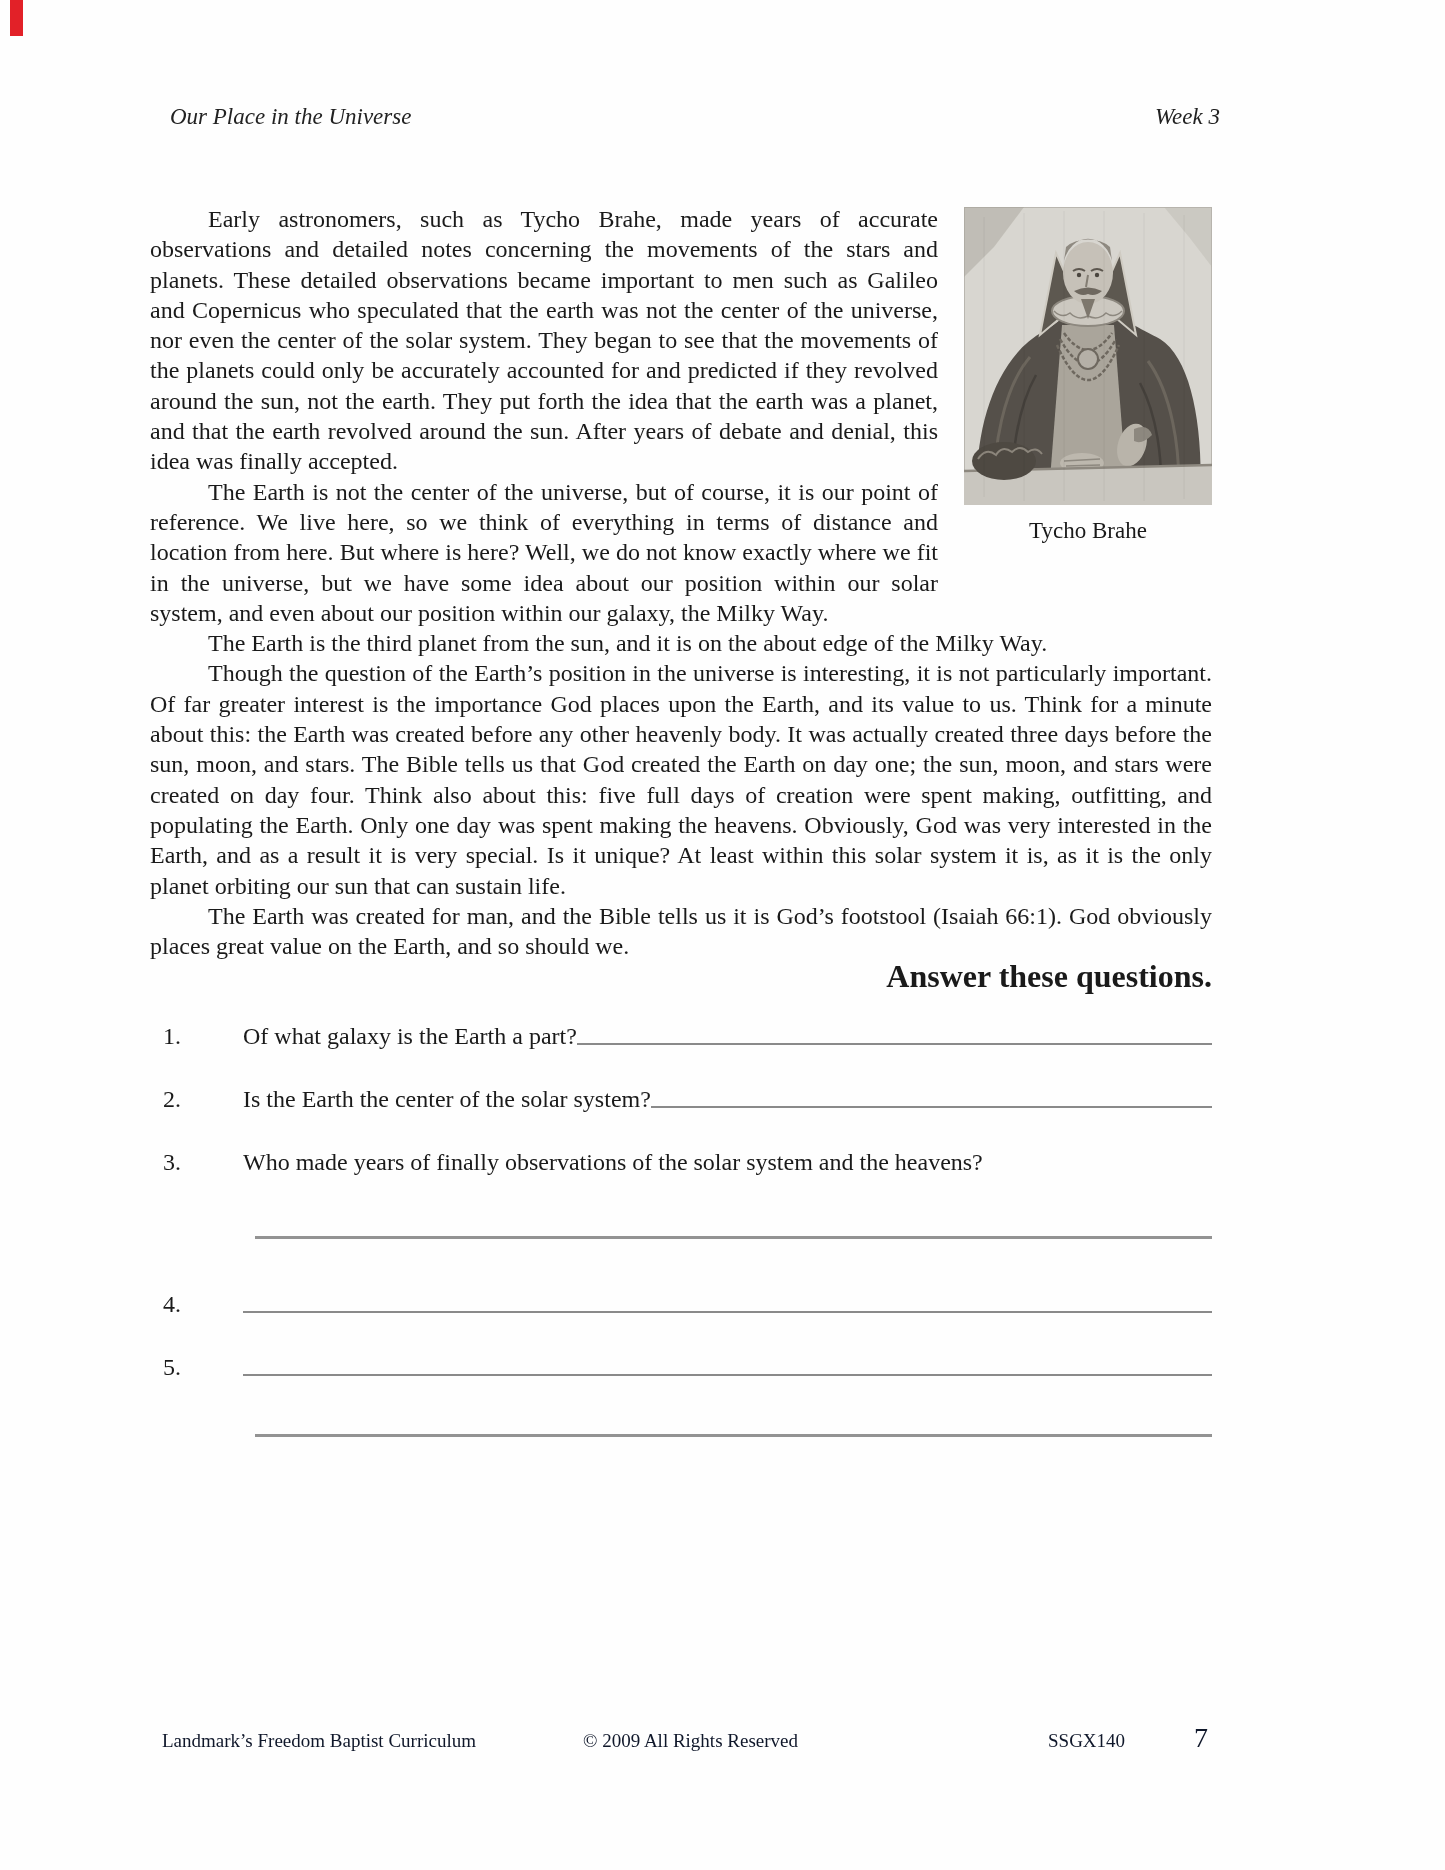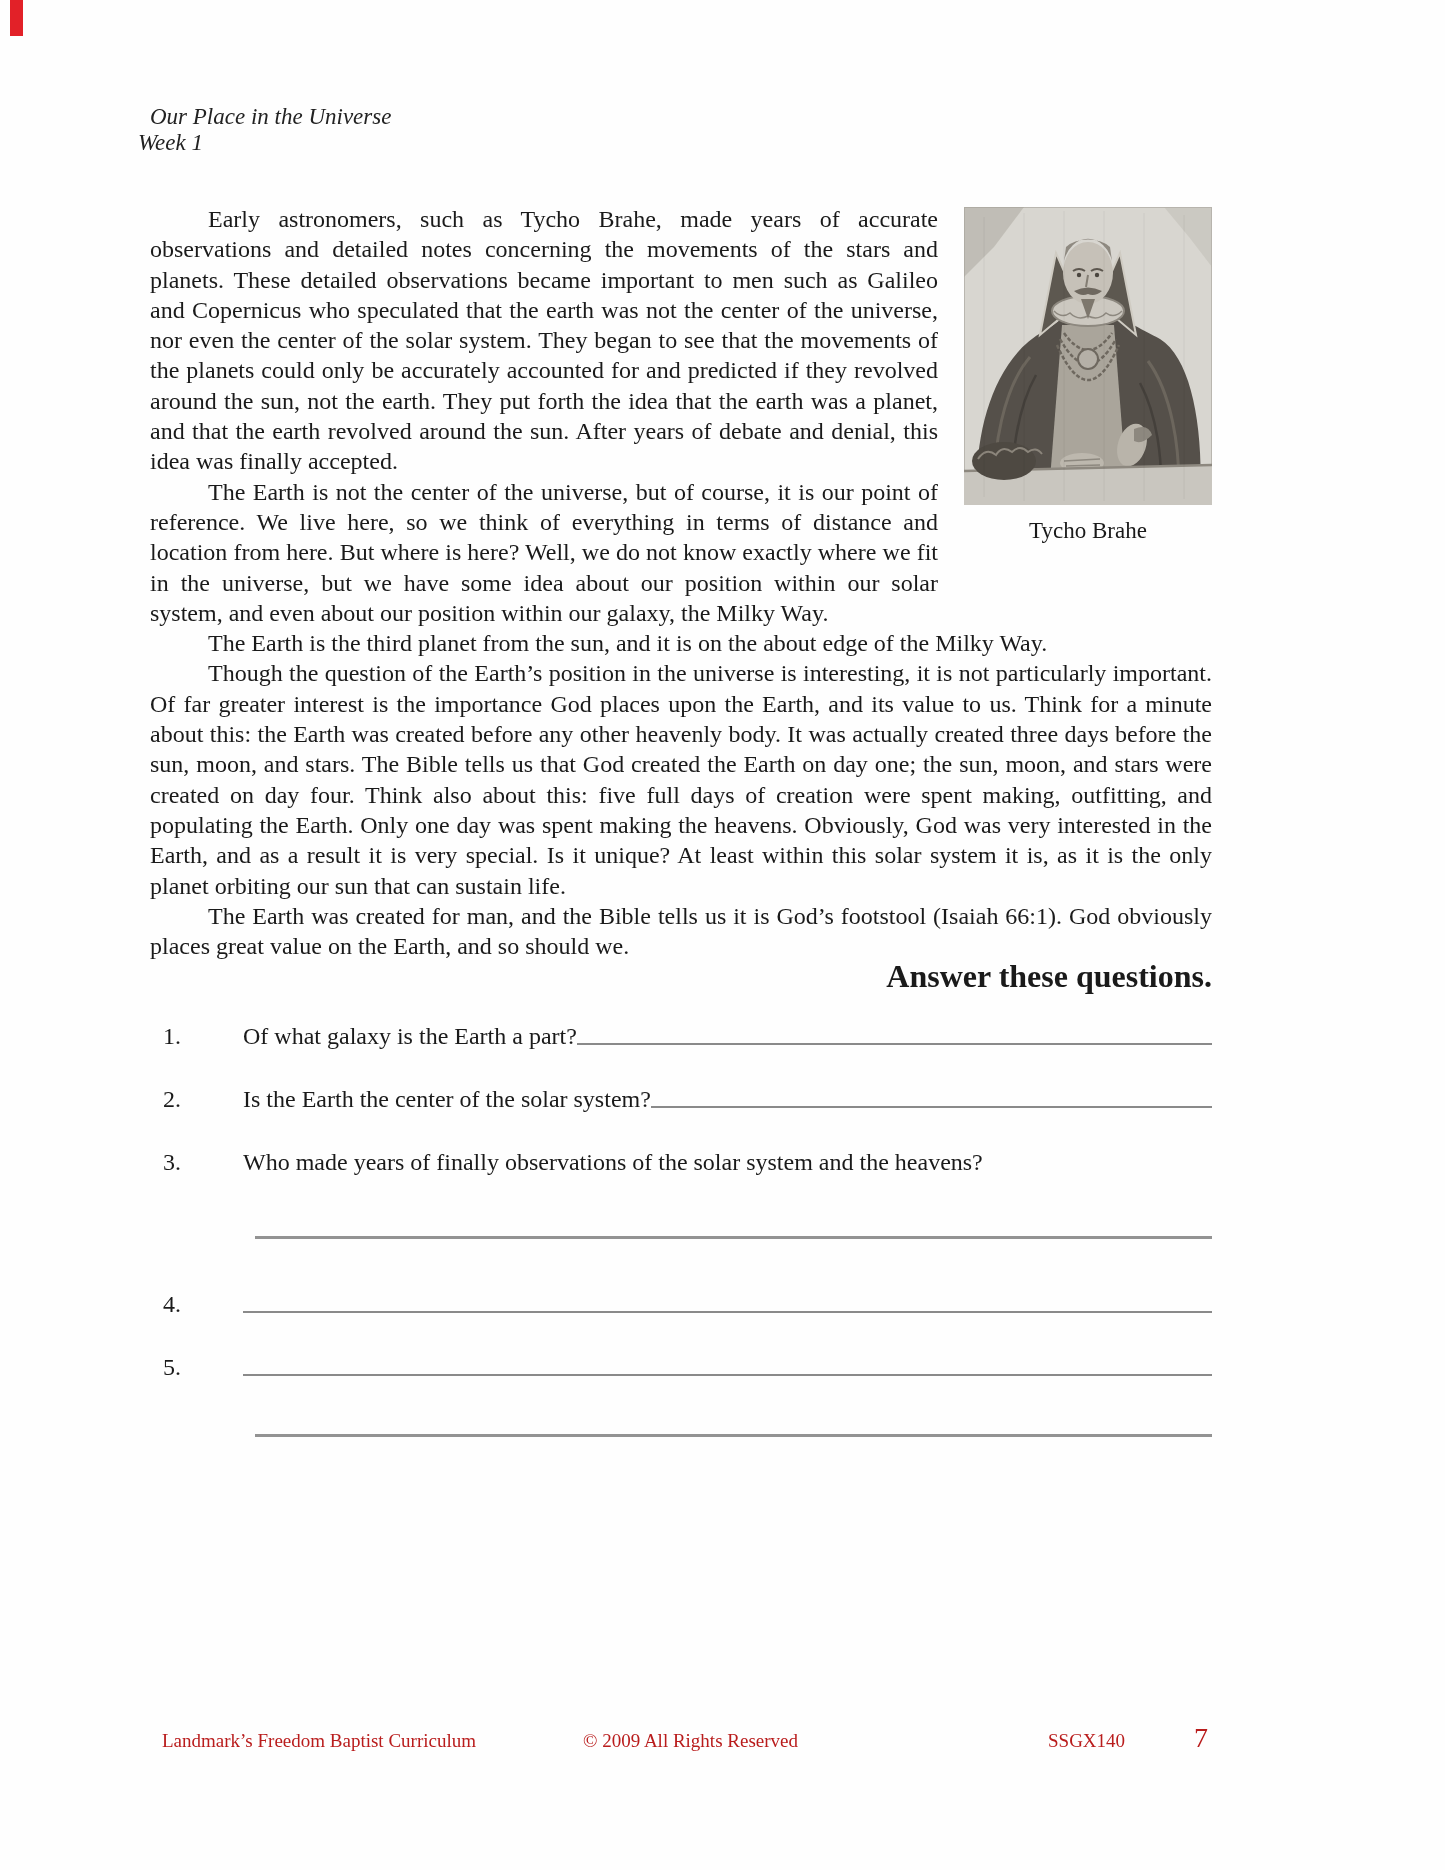--- a/index.html
+++ b/index.html
@@ -9,23 +9,23 @@
     background:#fefefe;
     font-family:"Liberation Serif","DejaVu Serif",serif;
     color:#1a1a1a;
     overflow:hidden;
   }
   .red-mark{
     position:absolute;left:10px;top:0;width:13px;height:36px;
     background:#e22128;
   }
   .header{
-    position:absolute;left:138px;top:104px;width:1062px;
+    position:absolute;left:158px;top:104px;width:1062px;
     display:flex;justify-content:space-between;
-    font-style:italic;font-size:23px;color:#222;flex-direction:column;
+    font-style:italic;font-size:23px;color:#222;
   }
   .header .hleft{padding-left:12px;}
   .content{
     position:absolute;left:150px;top:204px;width:1062px;
     font-size:24px;line-height:30.3px;
     text-align:justify;
   }
   .content p{margin:0;text-indent:58px;}
   .figure{
     float:right;
@@ -73,37 +73,37 @@
   .standalone-line{
     margin-left:105px;
     border-bottom:3px solid #939393;
     height:0;
   }
   .line-q3{margin-top:58px;}
   .gap-before-q4{margin-top:50px;}
   .line-final{margin-top:52px;}
   .footer{
     position:absolute;left:150px;top:1724px;width:1062px;height:46px;
-    font-size:19px;color:#b91c1c;
+    font-size:19px;color:#0f172a;
   }
   .footer .f1{position:absolute;left:12px;top:6px;}
   .footer .f2{position:absolute;left:433px;top:6px;}
   .footer .f3{position:absolute;left:898px;top:6px;}
   .footer .f4{position:absolute;left:1044px;top:-2px;font-size:28px;}
 </style>
 </head>
 <body>
 
 <div class="page">
 
   <div class="red-mark"></div>
 
   <div class="header">
     <span class="hleft">Our Place in the Universe</span>
-    <span class="hright">Week 1</span>
+    <span class="hright">Week 3</span>
   </div>
 
   <div class="content">
 
     <div class="figure">
       <div class="img">
         <svg viewBox="0 0 248 298" width="248" height="298" xmlns="http://www.w3.org/2000/svg">
           <rect x="0" y="0" width="248" height="298" fill="#d8d6d0"></rect>
           <rect x="0" y="0" width="248" height="298" fill="none" stroke="#b9b6af" stroke-width="2"></rect>
           <path d="M0,0 L60,0 L30,40 L0,70 Z" fill="#a49f96" opacity="0.45"></path>

